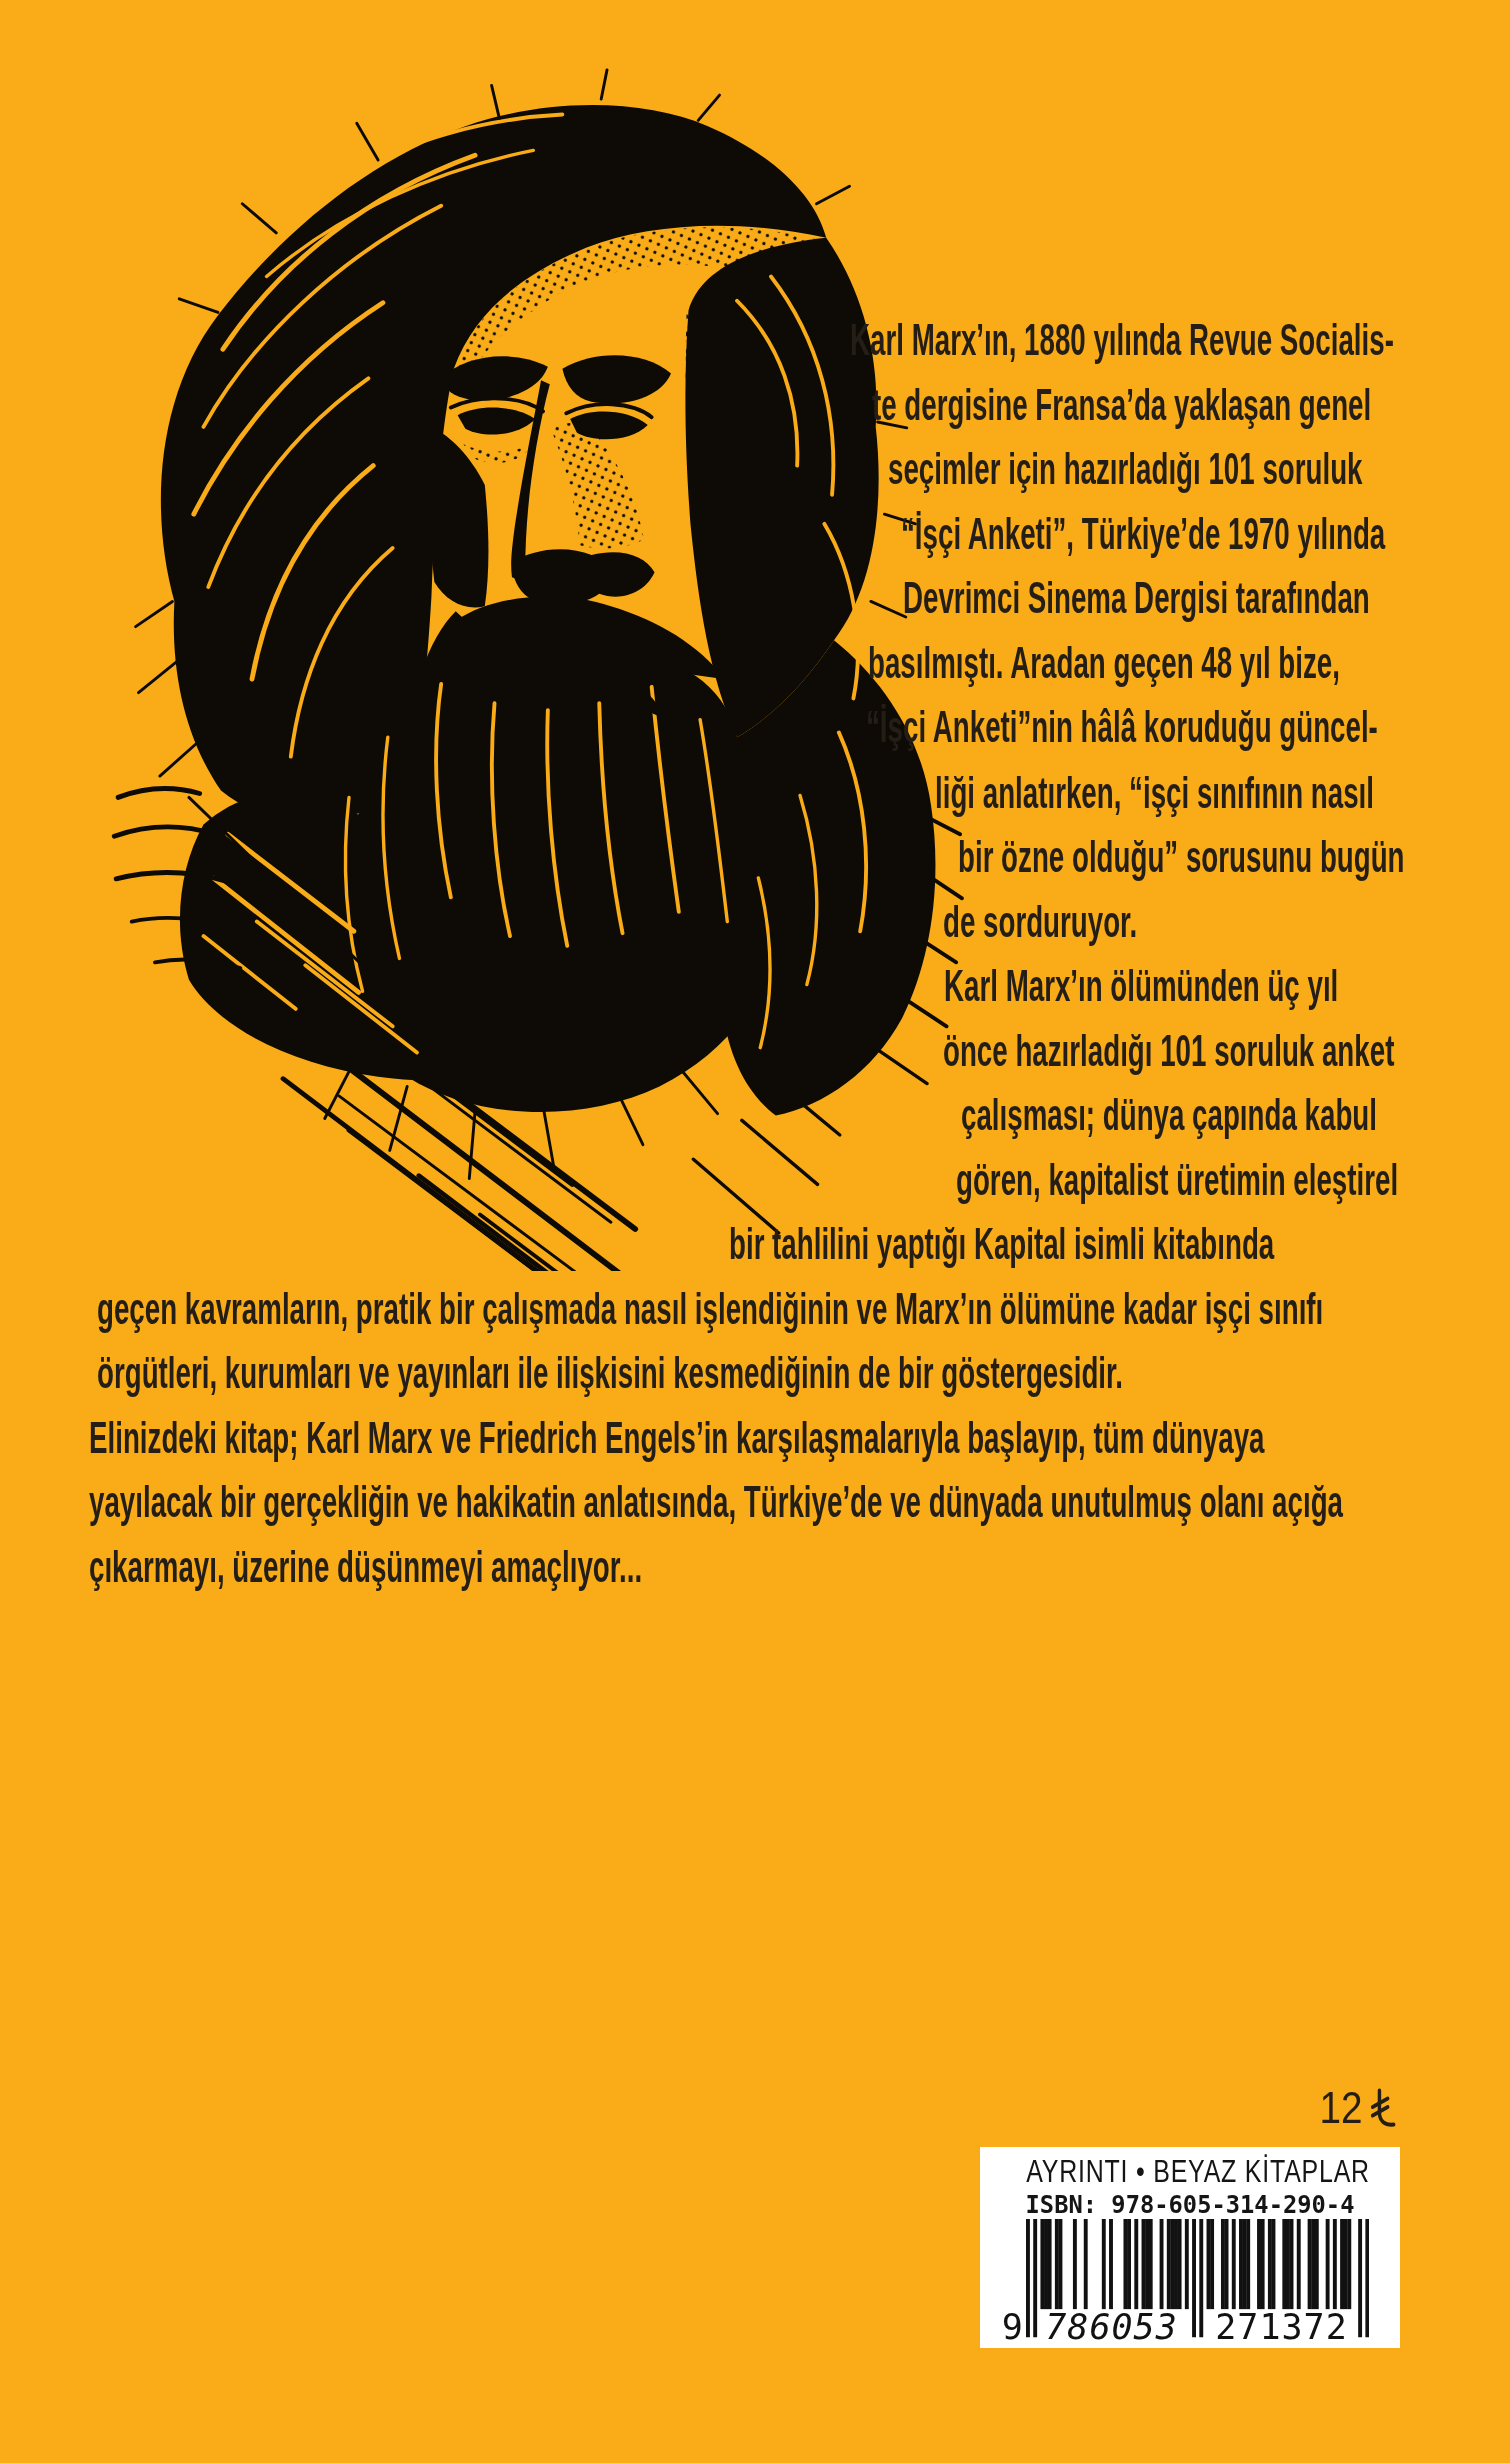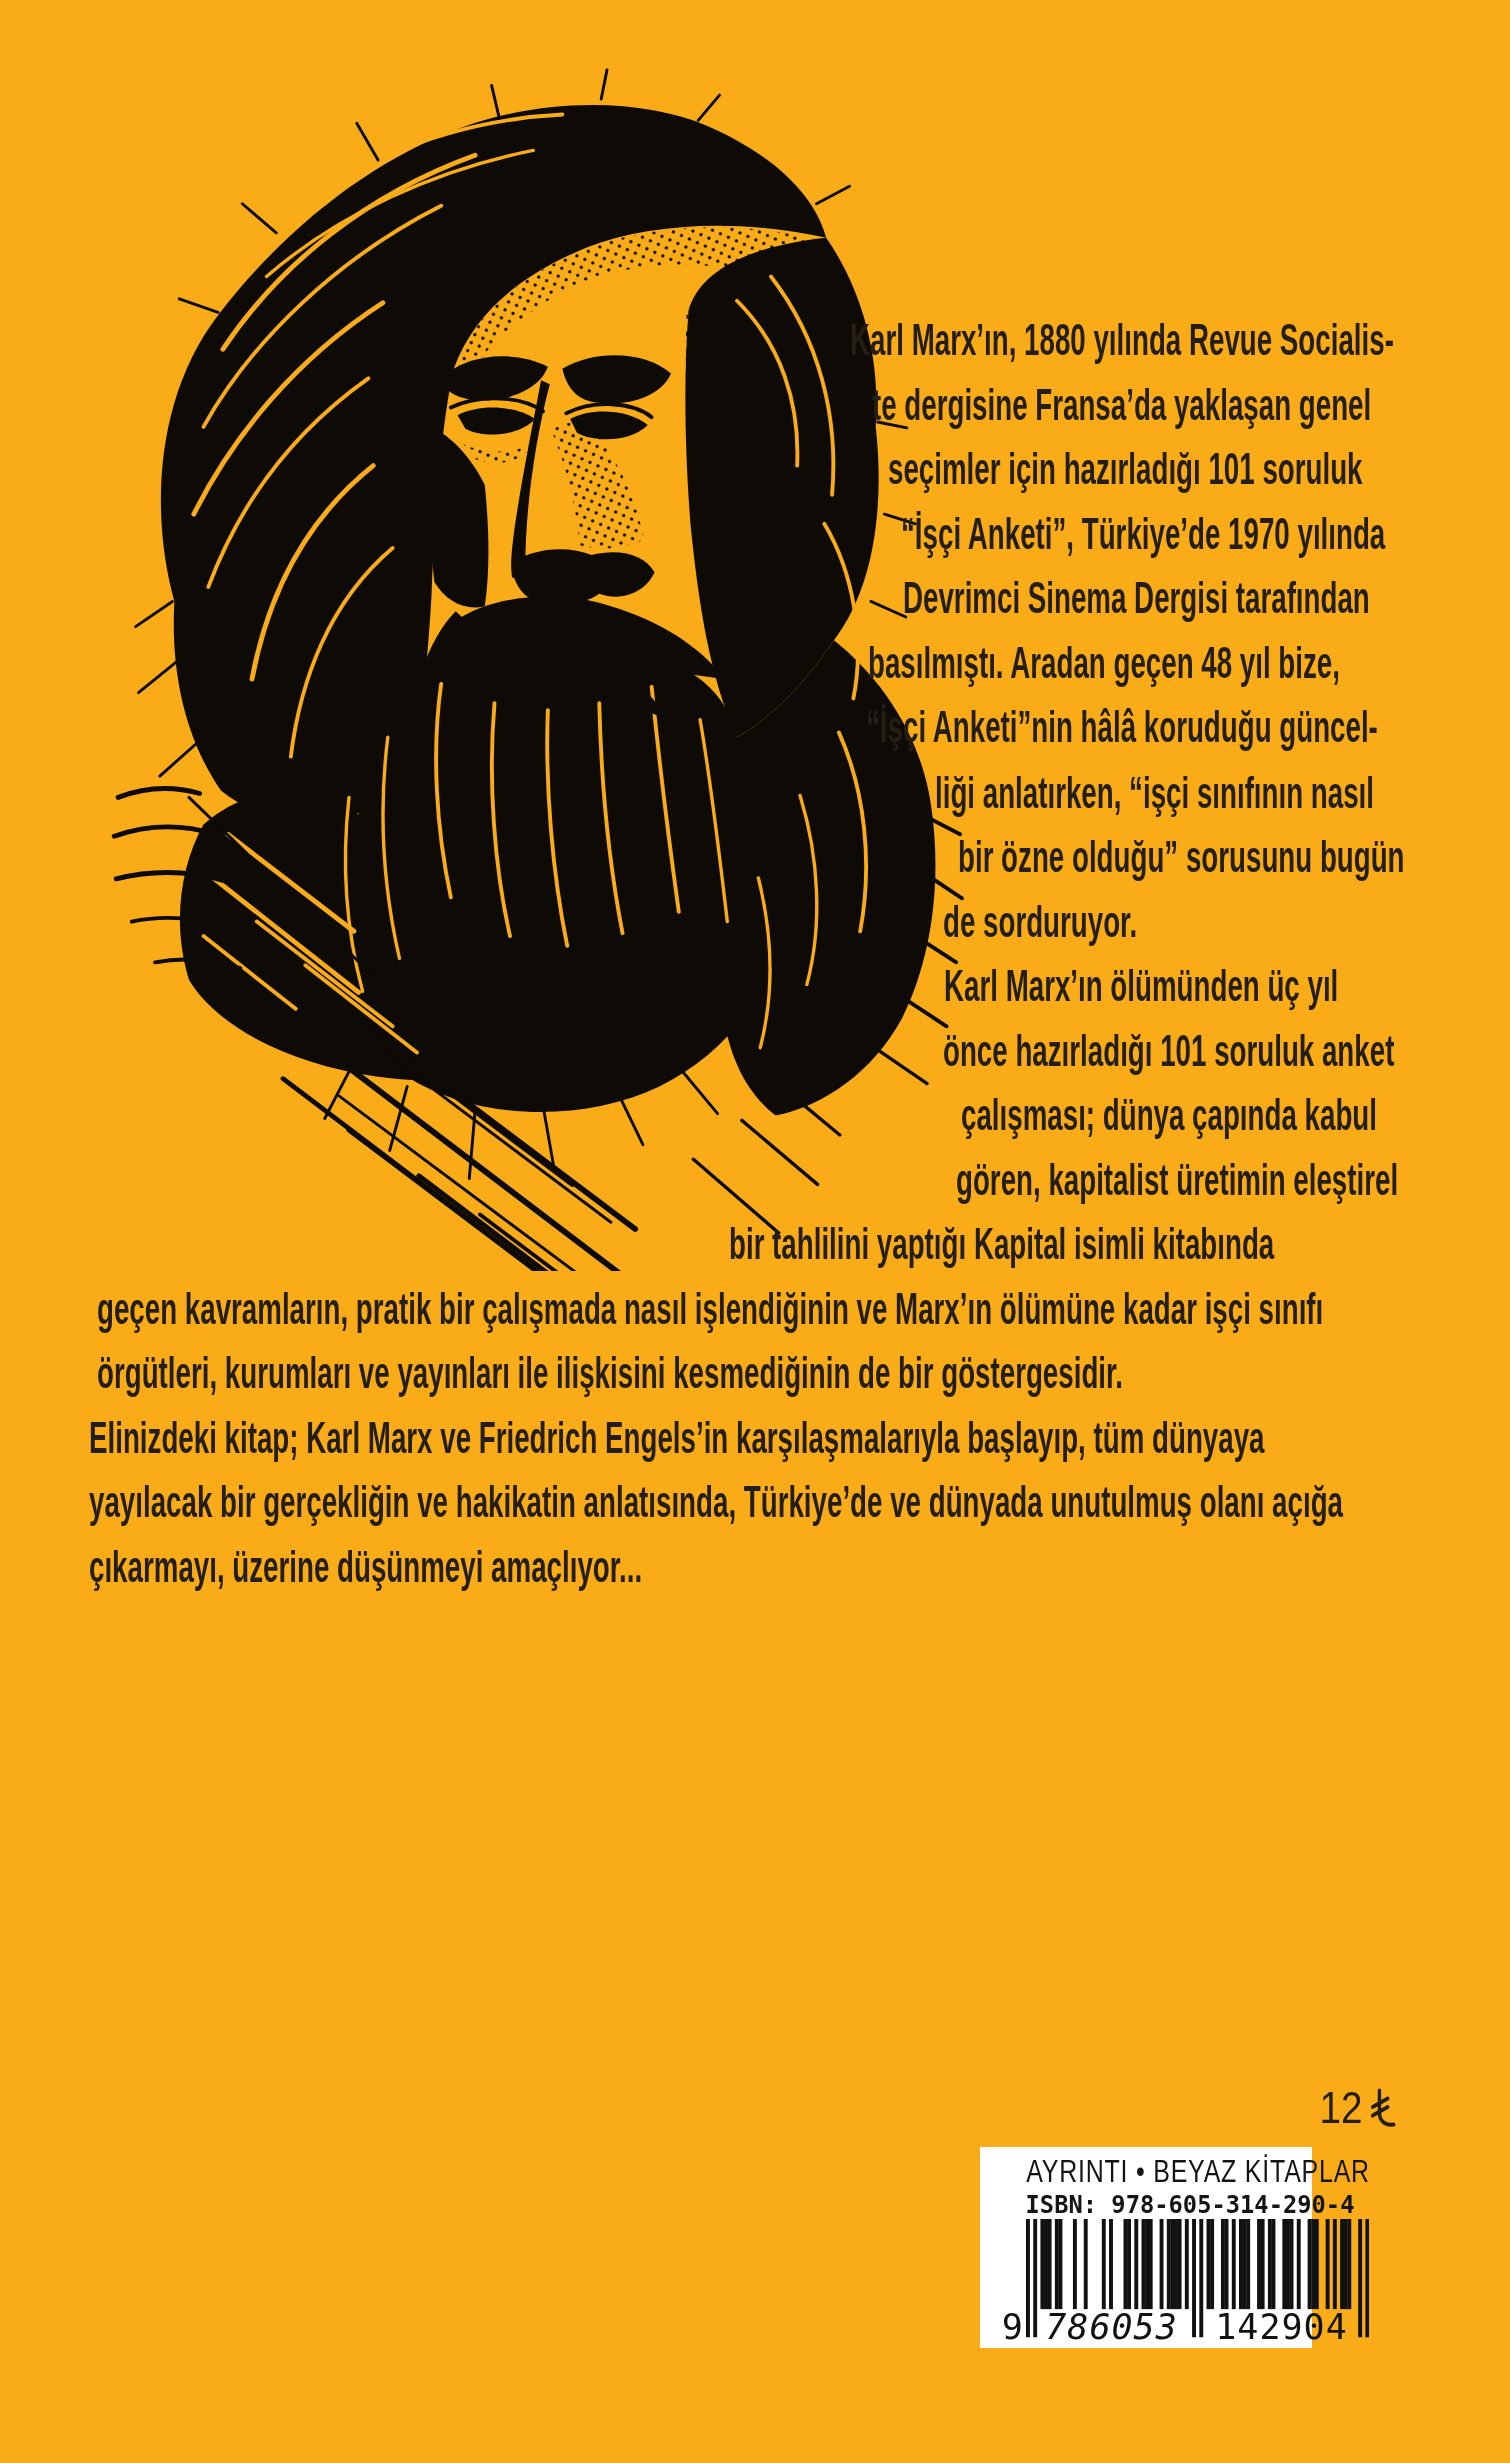--- a/index.html
+++ b/index.html
@@ -23,21 +23,21 @@
   
   .price{
     position:absolute; top:2085px; right:115px; height:45px;
     display:flex; align-items:center; gap:8.7px;
     color:var(--ink); font-size:44px; font-weight:500;
     transform:scaleX(0.88); transform-origin:right center;
   }
   .lira-icon{ width:29px; height:41px; display:block; }
   
   .panel{
-    position:absolute; left:980px; top:2147px; width:332px; height:201px;
+    position:absolute; left:980px; top:2147px; width:420px; height:201px;
     background:var(--panel); color:#121212;
   }
   .publisher{
     position:absolute; left:0; top:5.8px; width:420px; text-align:center;
     font-size:32px; font-weight:400; letter-spacing:1px; white-space:nowrap;
     transform:scaleX(0.78); transform-origin:center top; color:#151515;
   }
   .isbn-row{
     position:absolute; left:0; top:43px; width:420px; text-align:center;
     font-family:"DejaVu Sans Mono", monospace; font-size:25px; font-weight:700;
@@ -262,17 +262,17 @@
         <rect x="308.41" y="0" width="4.02" height="93" fill="#111111"></rect>
         <rect x="315.84" y="0" width="4.02" height="93" fill="#111111"></rect>
         <rect x="323.27" y="0" width="4.02" height="93" fill="#111111"></rect>
         <rect x="326.99" y="0" width="4.02" height="93" fill="#111111"></rect>
         <rect x="330.71" y="0" width="4.02" height="93" fill="#111111"></rect>
         <rect x="341.85" y="0" width="4.02" height="122" fill="#111111"></rect>
         <rect x="349.28" y="0" width="4.02" height="122" fill="#111111"></rect>
       </svg>
     <div class="bc-digit bc-lead">9</div>
     <div class="bc-digit bc-left">786053</div>
-    <div class="bc-digit bc-right">142904</div>
+    <div class="bc-digit bc-right">271372</div>
   </div>
 
 </div>
 
 
 </body></html>

